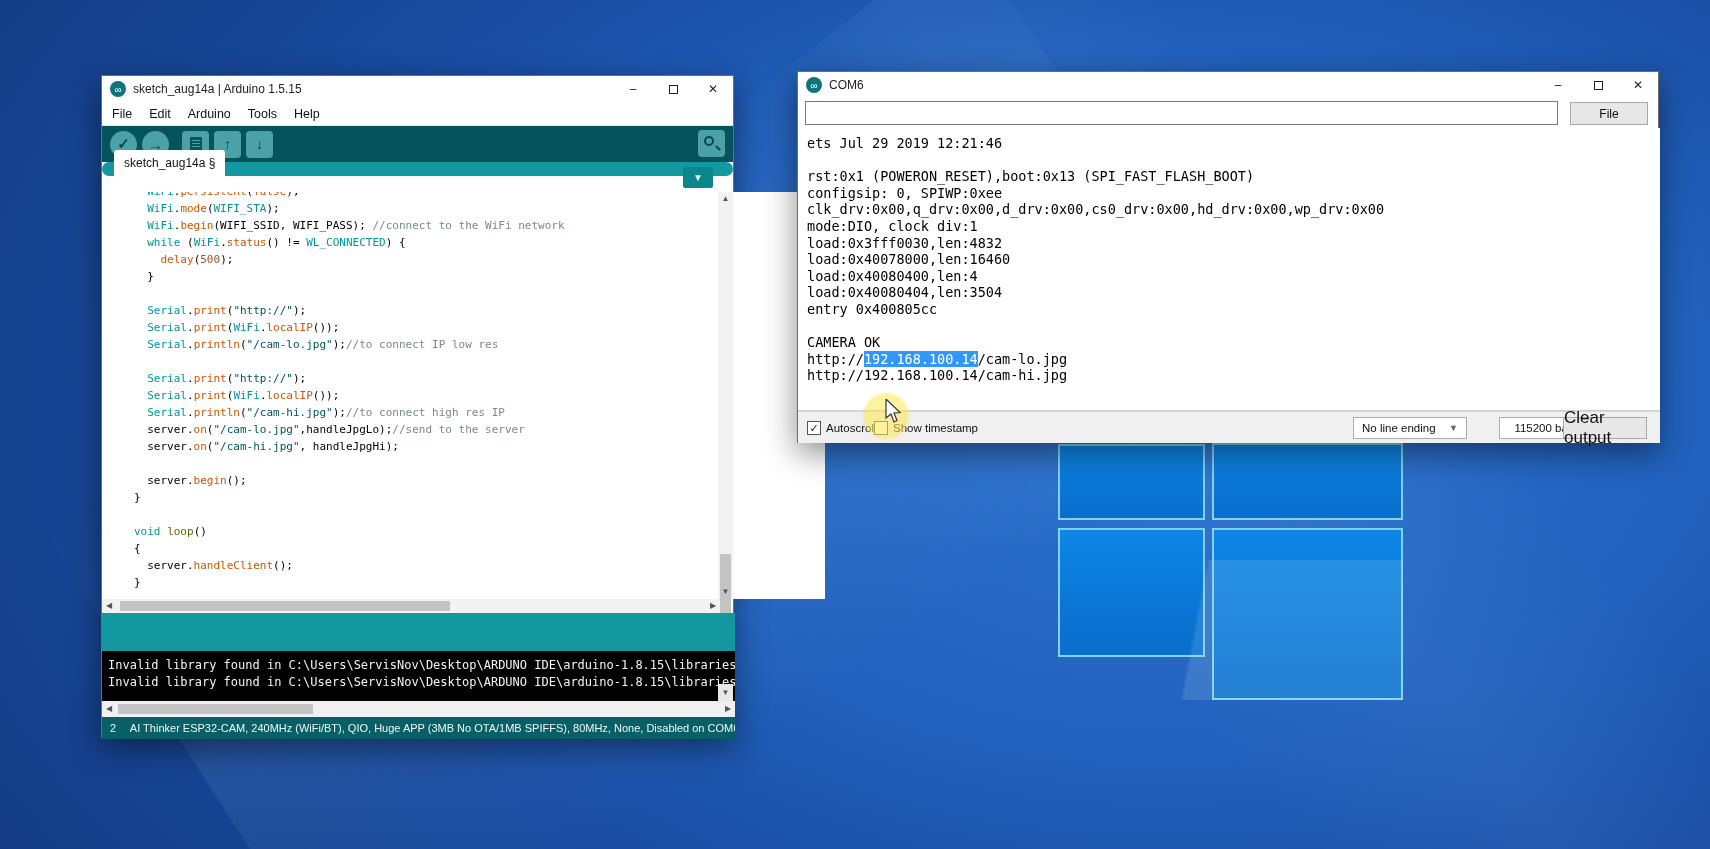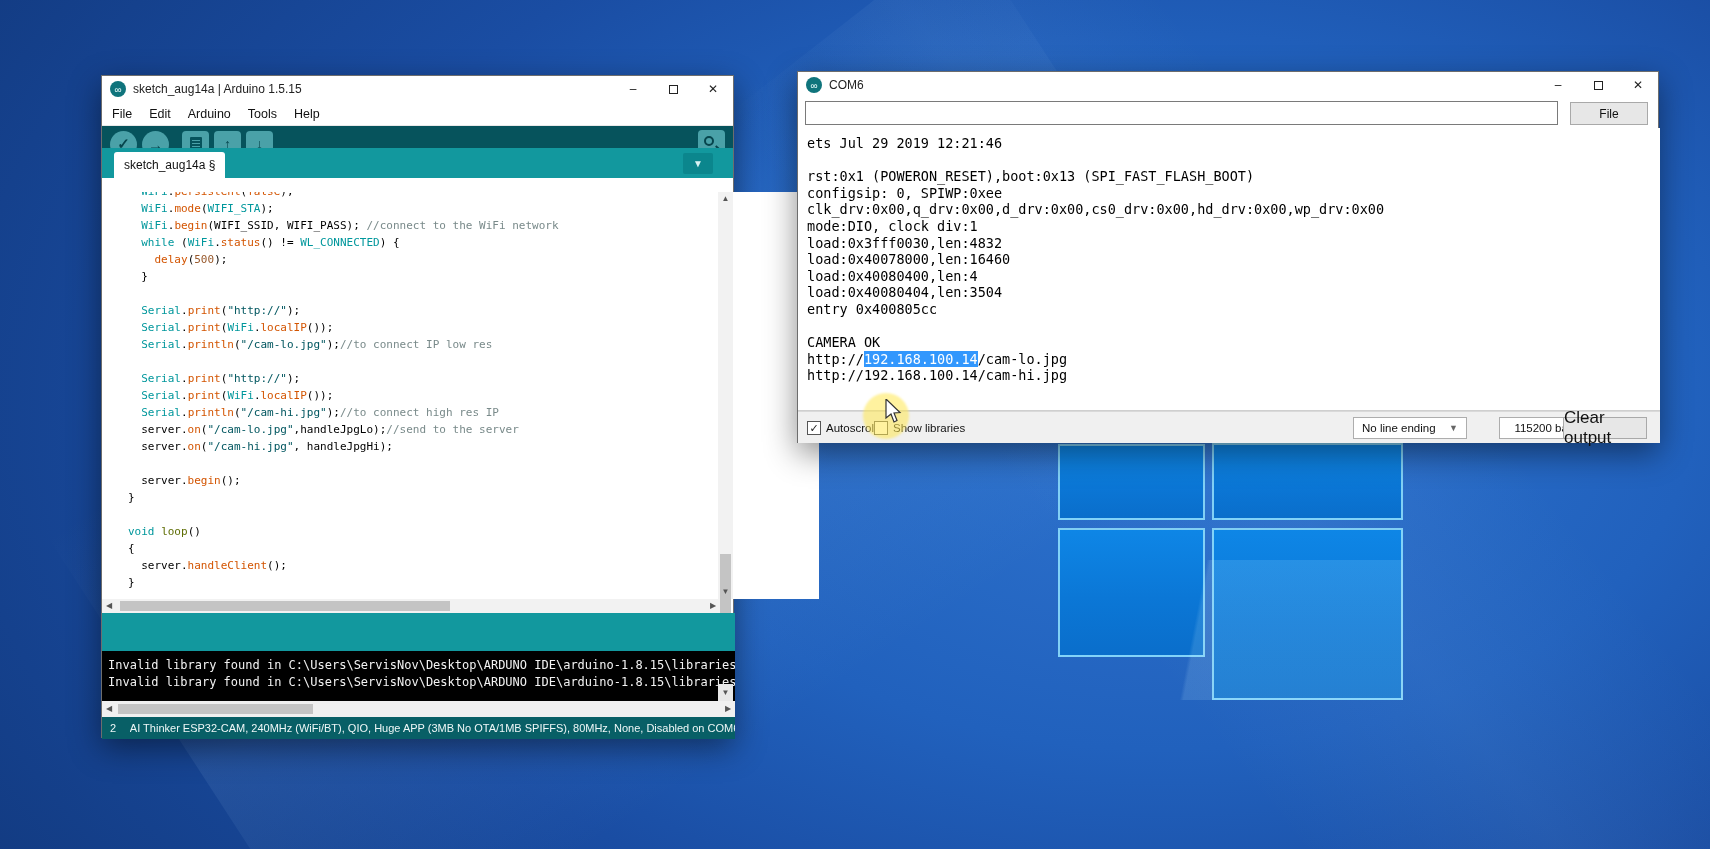--- a/index.html
+++ b/index.html
@@ -37,27 +37,27 @@
   .toolbar { position:absolute; left:0; top:50px; right:0; height:36px; background:#06535c; display:flex; align-items:center; padding-left:8px; }
   .tbtn { width:27px; height:27px; background:#4aa1a8; color:#06454d; display:flex; align-items:center; justify-content:center; margin-right:5px; font-weight:bold; }
   .tbtn.round { border-radius:50%; font-size:15px; }
   .tbtn.sq { border-radius:4px; font-size:14px; }
   .doc-glyph { width:12px; height:15px; background:#06535c; border-radius:1px; position:relative; }
   .doc-glyph::after { content:""; position:absolute; left:2px; top:3px; width:8px; height:9px;
     background:repeating-linear-gradient(180deg,#4aa1a8 0 1px, transparent 1px 3px); }
   .tbtn-serial { position:absolute; right:8px; top:4px; width:27px; height:27px; background:#4aa1a8; border-radius:4px; }
   .mag { position:absolute; left:6px; top:6px; width:10px; height:10px; border:2px solid #06454d; border-radius:50%; }
   .mag::after { content:""; position:absolute; left:9px; top:9px; width:6px; height:2px; background:#06454d; transform:rotate(40deg); }
-  .tabstrip { position:absolute; left:0; top:72px; right:0; height:30px; background:#12989e; }
+  .tabstrip { position:absolute; left:0; top:86px; right:0; height:14px; background:#12989e;border-radius:15px; }
   .tab { position:absolute; left:12px; bottom:0; height:26px; min-width:100px; background:#fff; border-radius:3px 3px 0 0;
     display:flex; align-items:center; padding:0 10px; font-size:12px; color:#111; }
   .tab-dd { position:absolute; right:20px; top:5px; width:30px; height:21px; background:#0b868d; color:#d9f3f4;
     display:flex; align-items:center; justify-content:center; font-size:10px; border-radius:2px; }
 
-  .editor { position:absolute; left:12px; top:116px; width:705px; height:407px; background:#fff; overflow:hidden; }
+  .editor { position:absolute; left:18px; top:116px; width:705px; height:407px; background:#fff; overflow:hidden; }
   .code { position:absolute; left:14px; top:-9px; right:16px; font-family:"DejaVu Sans Mono", monospace;
     font-size:11px; line-height:17px; white-space:pre; }
   .code .pl  { color:#000; }
   .code .kw  { color:#00979C; }
   .code .fn  { color:#D35400; }
   .code .str { color:#00565F; }
   .code .com { color:#798a8a; }
   .code .num { color:#97572a; }
   .code .olv { color:#5E6D03; }
 
@@ -214,21 +214,21 @@
     <input class="send-input" value="" style="">
     <div class="send-btn">File</div>
   </div>
 
   <div class="ser-out" id="serial-lines"><div><span class="t">ets Jul 29 2019 12:21:46</span></div><div>&nbsp;</div><div><span class="t">rst:0x1 (POWERON_RESET),boot:0x13 (SPI_FAST_FLASH_BOOT)</span></div><div><span class="t">configsip: 0, SPIWP:0xee</span></div><div><span class="t">clk_drv:0x00,q_drv:0x00,d_drv:0x00,cs0_drv:0x00,hd_drv:0x00,wp_drv:0x00</span></div><div><span class="t">mode:DIO, clock div:1</span></div><div><span class="t">load:0x3fff0030,len:4832</span></div><div><span class="t">load:0x40078000,len:16460</span></div><div><span class="t">load:0x40080400,len:4</span></div><div><span class="t">load:0x40080404,len:3504</span></div><div><span class="t">entry 0x400805cc</span></div><div>&nbsp;</div><div><span class="t">CAMERA OK</span></div><div><span class="t">http://</span><span class="sel">192.168.100.14</span><span class="t">/cam-lo.jpg</span></div><div><span class="t">http://192.168.100.14/cam-hi.jpg</span></div></div>
 
   <div class="ser-bar">
     <div class="chk" style="left:9px;"><span id="chk-autoscroll">✓</span></div>
     <span class="chk-label" style="left:28px;">Autoscroll</span>
     <div class="chk" style="left:76px;"><span id="chk-timestamp"></span></div>
-    <span class="chk-label" style="left:95px;">Show libraries</span>
+    <span class="chk-label" style="left:95px;">Show timestamp</span>
 
     <div class="combo" style="left:555px; width:114px;">
       <span>No line ending</span>
       <span class="chev">▼</span>
     </div>
     <div class="combo" style="left:701px; width:114px;justify-content:center;">
       <span>115200 baud</span>
       <span class="chev">▼</span>
     </div>
     <div class="clear-btn">Clear output</div>

